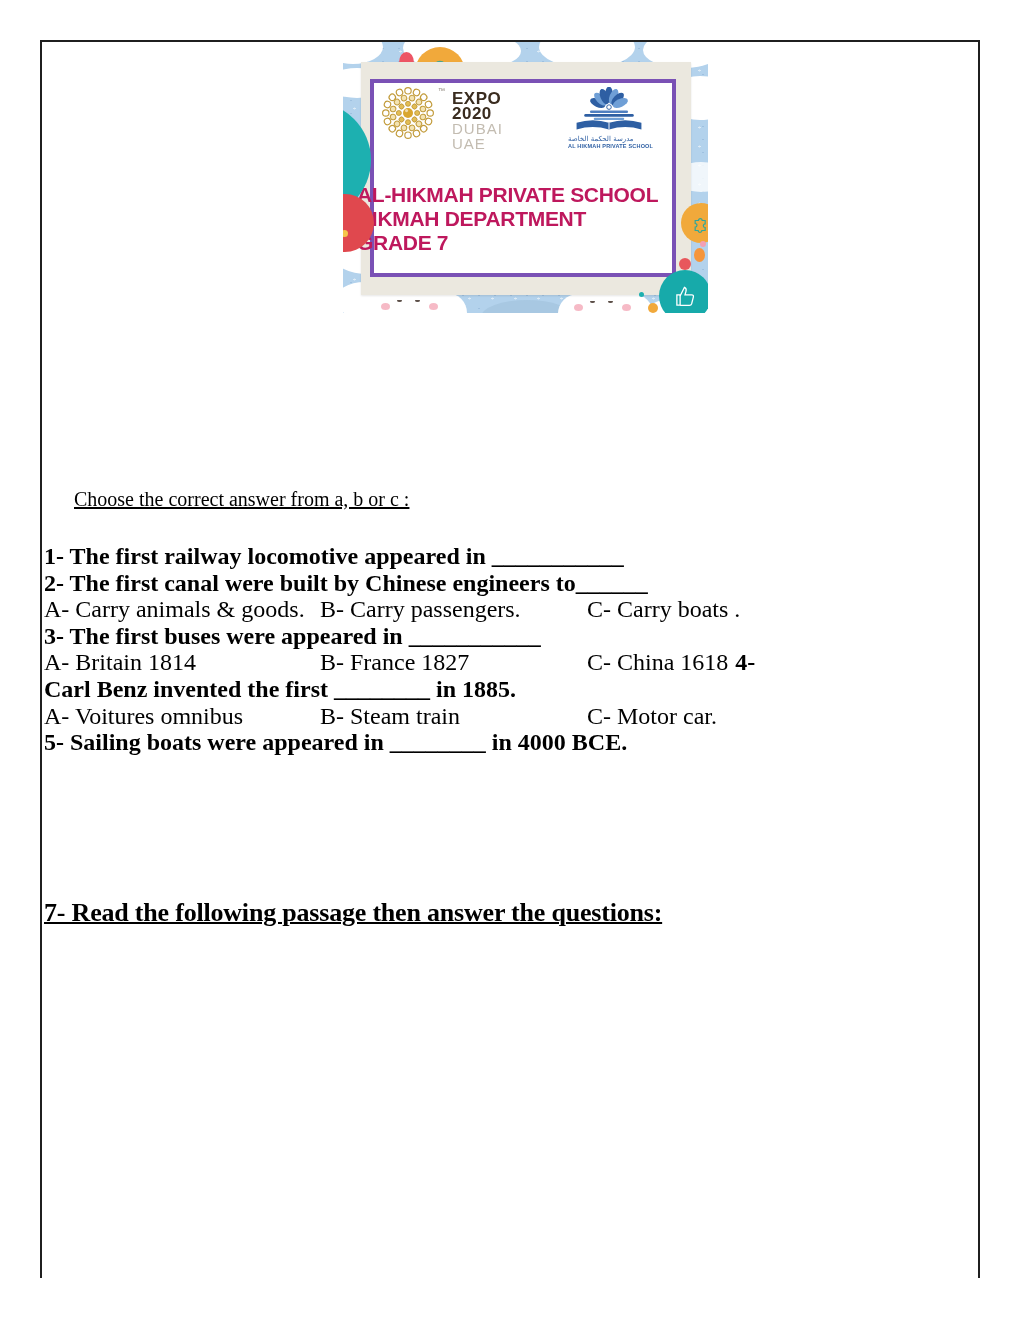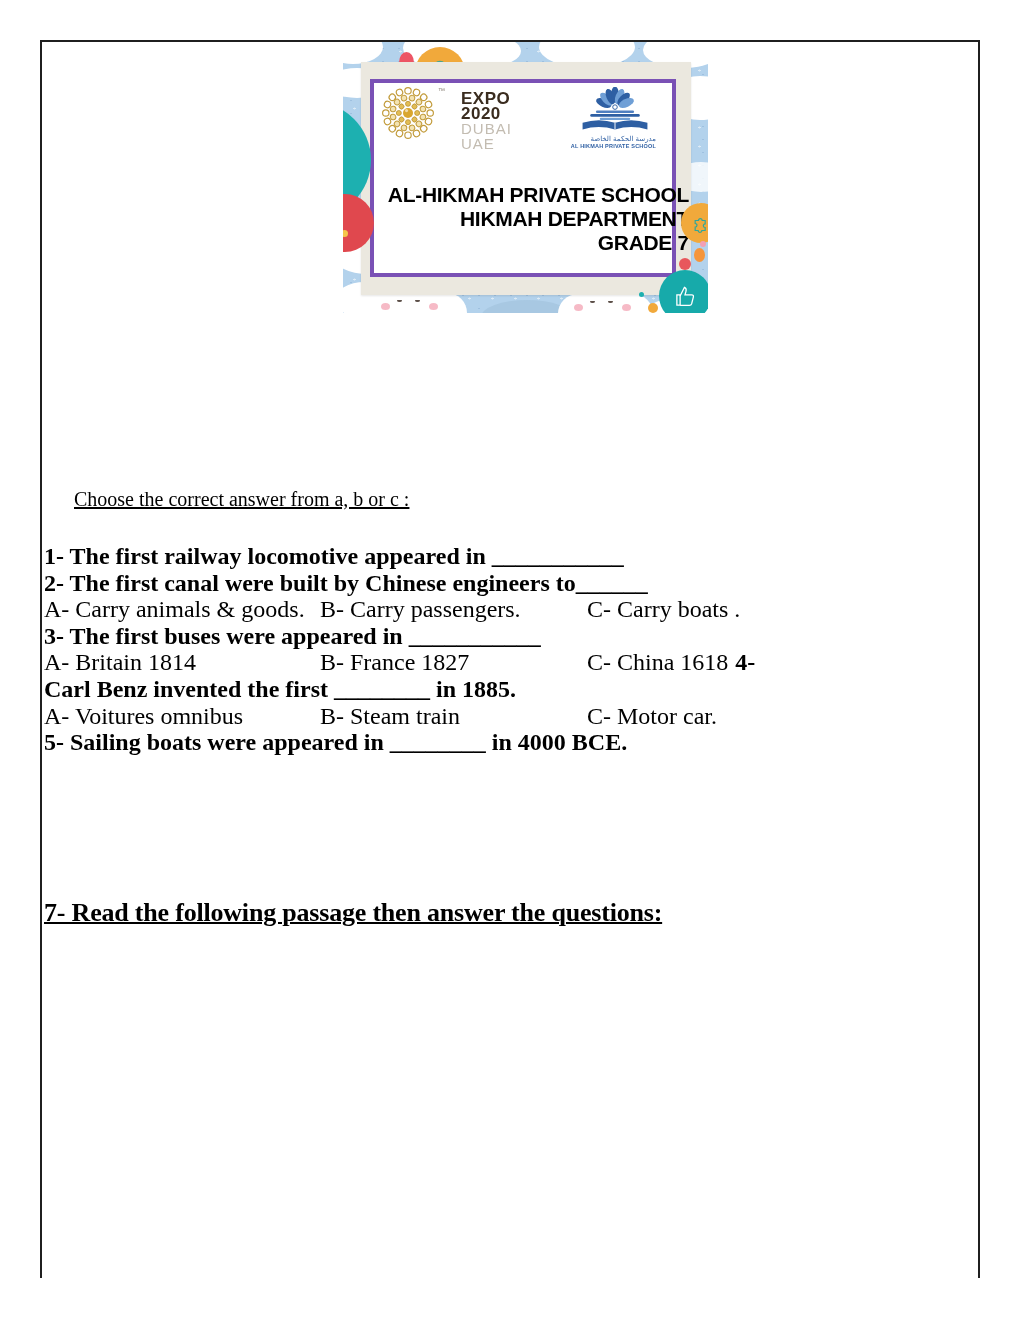--- a/index.html
+++ b/index.html
@@ -30,37 +30,37 @@
   .cheek { position:absolute; width:9px; height:7px; background:#f6bac6; border-radius:50%; }
 
   .doodle { position:absolute; inset:0; margin:auto; display:block; }
 
   .card { position:absolute; left:18px; top:20px; width:330px; height:233px;
           background:#ebe8df; z-index:3; box-shadow:0 1px 2px rgba(0,0,0,.10); }
   .inner-box { position:absolute; left:9px; top:17px; width:306px; height:198px;
                background:#fff; border:4px solid #7a51b5; z-index:4; }
 
   .expo { position:absolute; left:6px; top:2px; display:flex; align-items:flex-start; }
-  .expo-text { margin-left:25px; margin-top:6px; font-family:"Liberation Sans",sans-serif; }
+  .expo-text { margin-left:16px; margin-top:6px; font-family:"Liberation Sans",sans-serif; }
   .expo-line-dark { font-size:17px; font-weight:800; line-height:15px; color:#3a2c1f;
                     letter-spacing:.5px; }
   .expo-line-gray { font-size:15px; font-weight:400; line-height:15px; color:#c3bcb1;
                     letter-spacing:1px; }
   .expo-tm { position:absolute; left:58px; top:2px; font-size:7px; color:#8a8378;
              font-family:"Liberation Sans",sans-serif; }
 
-  .school-logo { position:absolute; left:194px; top:4px; width:88px; text-align:right; }
+  .school-logo { position:absolute; left:194px; top:4px; width:88px; text-align:left; }
   .school-arabic { font-size:7px; line-height:8px; color:#2e5fa3;
                    font-family:"DejaVu Sans",sans-serif; }
   .school-caption { font-size:5.5px; line-height:7px; font-weight:bold; color:#2e5fa3;
                     letter-spacing:.2px; font-family:"Liberation Sans",sans-serif; }
 
   .banner-title { position:absolute; left:50%; transform:translateX(-50%); top:100px;
-                  width:332px; text-align:right; font-family:"Liberation Sans",sans-serif;
-                  font-weight:bold; color:#000000; z-index:6; }
+                  width:332px; text-align:left; font-family:"Liberation Sans",sans-serif;
+                  font-weight:bold; color:#be185d; z-index:6; }
   .banner-title div { font-size:21px; line-height:24px; letter-spacing:-0.3px;
                       white-space:nowrap; }
 
   
   .choose-heading { position:absolute; left:74px; top:488px; font-size:20px;
                     font-weight:normal; text-decoration:underline; }
   .quiz { position:absolute; left:44px; top:543px; width:910px; font-size:24px; }
   .qrow { height:26.6px; line-height:26.6px; white-space:nowrap; }
   .qtext { font-weight:bold; }
   .opts { display:grid; grid-template-columns:276px 267px auto; }

